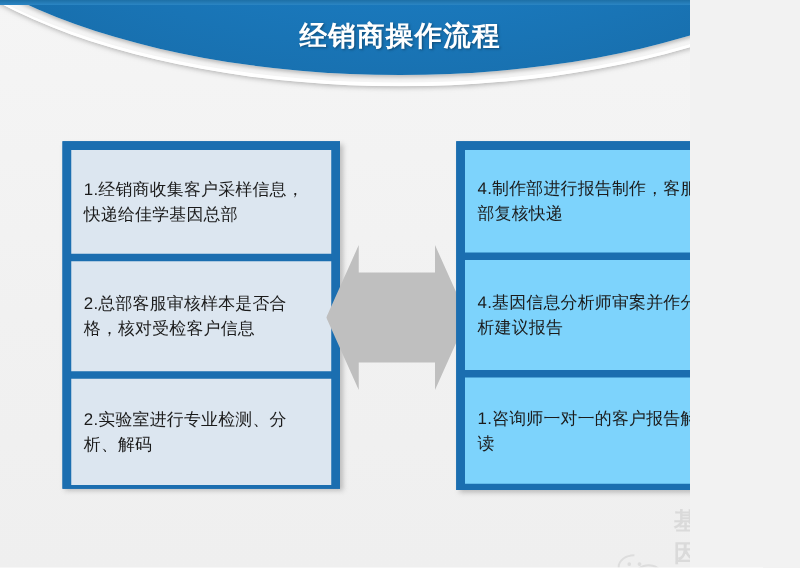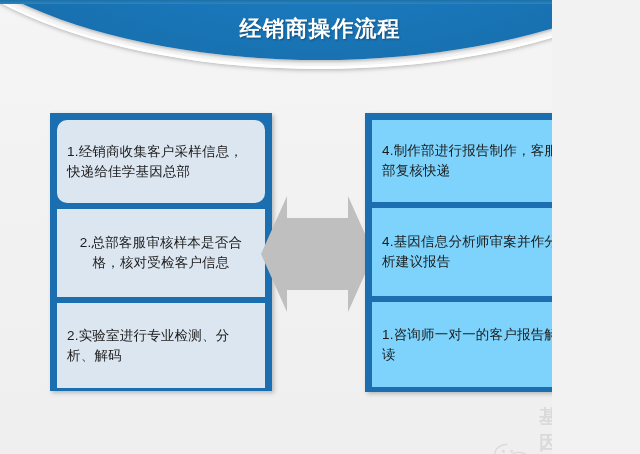--- a/index.html
+++ b/index.html
@@ -111,22 +111,22 @@
   .col-left .cell {
     background: #dce6f0;
   }
   .col-right .cell {
     background: #7dd3fc;
   }
   .cell + .cell {
     margin-top: 6px;
   }
 
-  .col-left .cell-1 { height: 83px; border-radius: 10px; }
-  .col-left .cell-2 { height: 88px; text-align: center; }
+  .col-left .cell-1 { height: 83px; }
+  .col-left .cell-2 { height: 88px; }
   .col-left .cell-3 { height: 85px; }
 
   .col-right .cell-1 { height: 82px; }
   .col-right .cell-2 { height: 88px; }
   .col-right .cell-3 { height: 85px; }
 
   
   .arrow {
     position: absolute;
     left: 261px;

